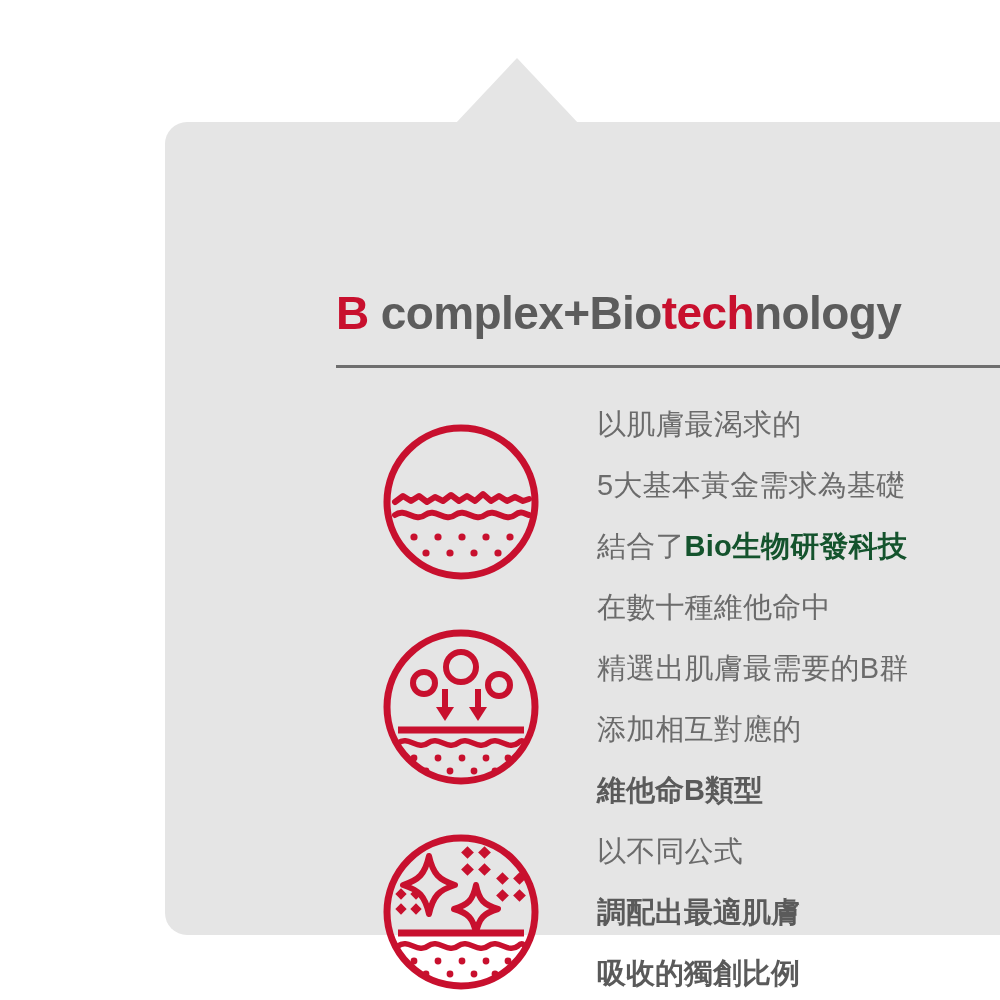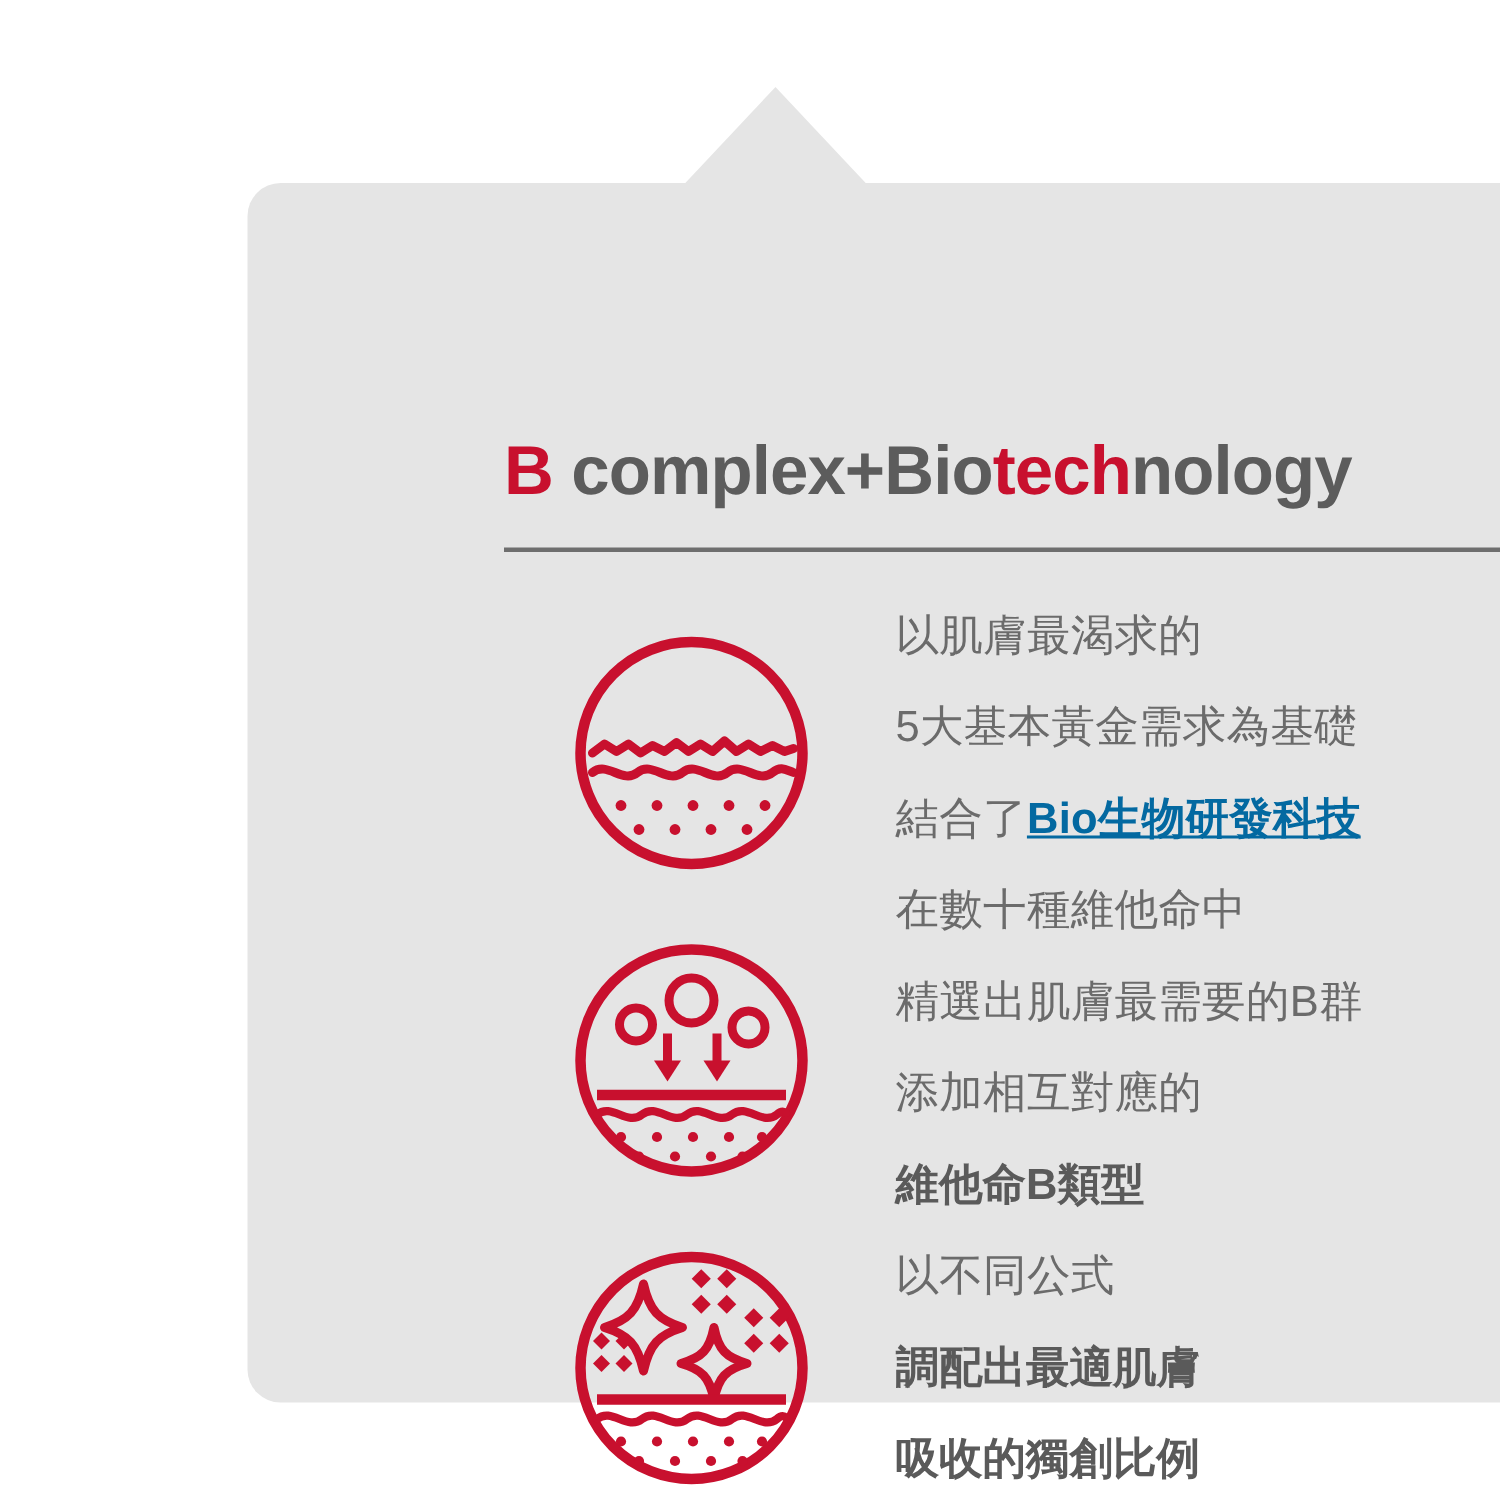--- a/index.html
+++ b/index.html
@@ -96,22 +96,21 @@
     white-space: nowrap;
     letter-spacing: 0.2px;
   }
   .copy-line.bold {
     font-weight: bold;
     color: #5a5a5a;
     letter-spacing: 0px;
   }
   .copy-line .seg-bold {
     font-weight: bold;
-    color: #0369a1;
-    text-decoration: underline;
+    color: #14532d;
   }
 </style>
 </head>
 <body>
 
 <div id="stage">
 
   <div class="bubble-tail"></div>
 
   <div class="bubble">

